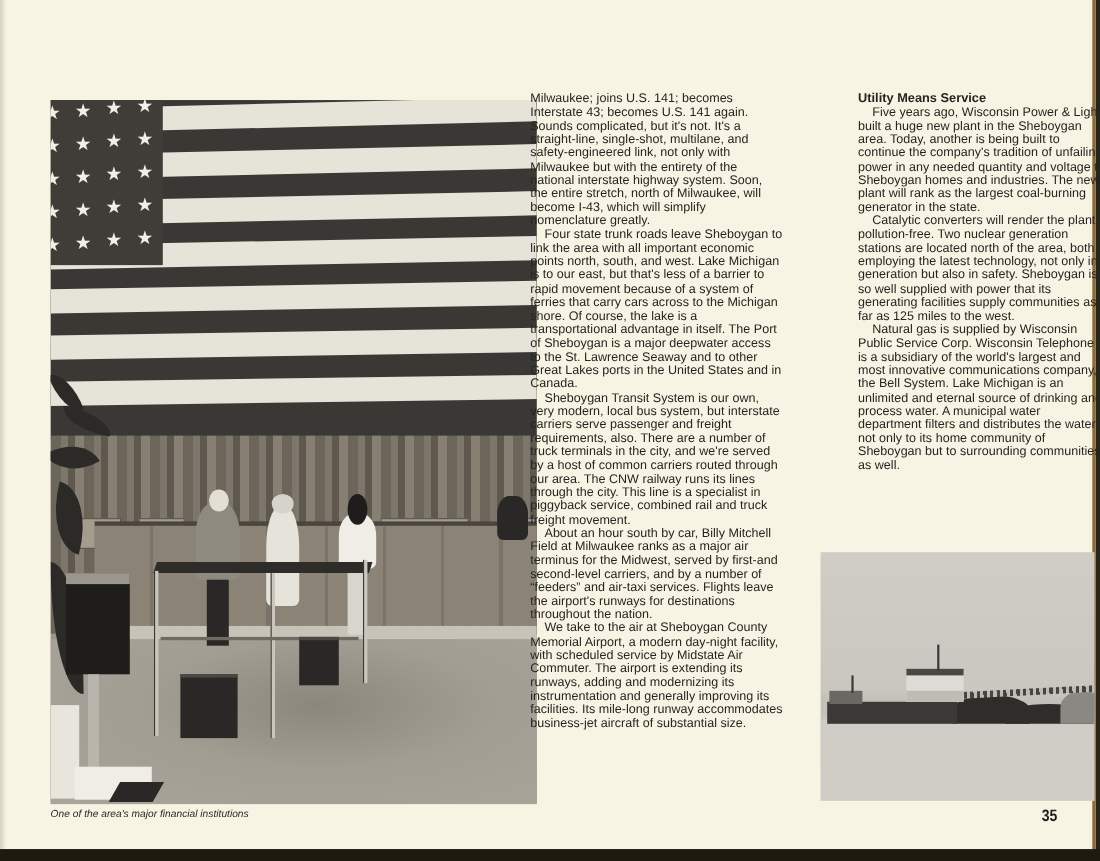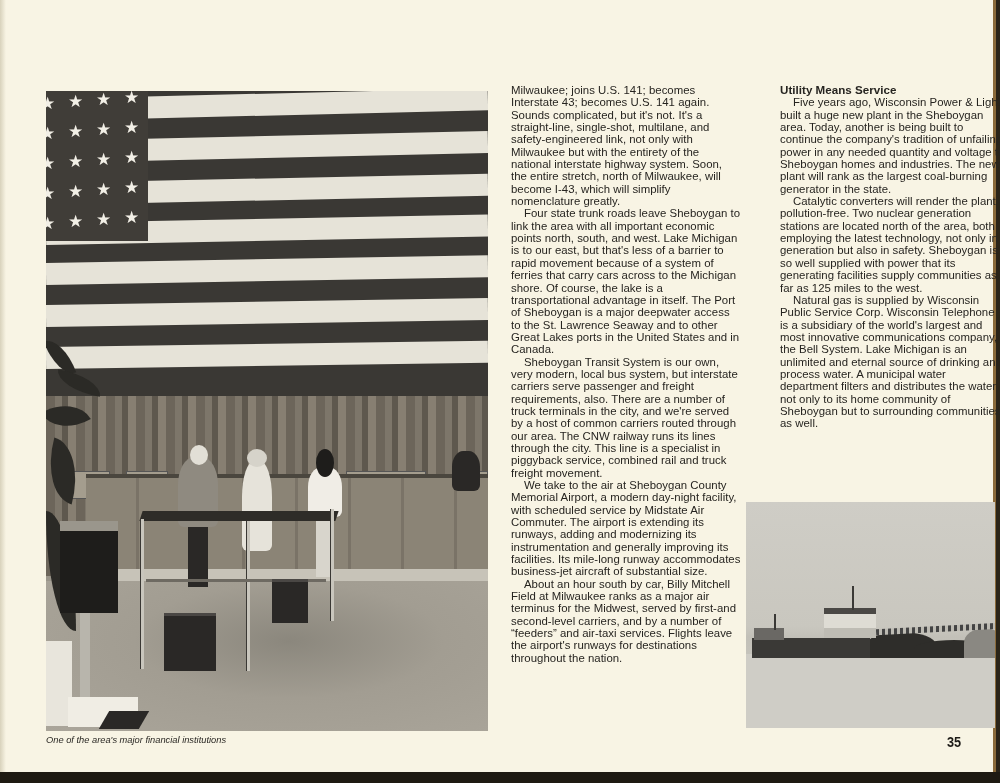--- a/index.html
+++ b/index.html
@@ -110,21 +110,21 @@
       background: repeating-linear-gradient(90deg, #444 0 3px, #bdbbb3 3px 6px);
       transform: rotate(-3deg);
     }
     .pile { position: absolute; background: #2e2d2a; border-radius: 50% 50% 0 0; }
 
     
     .col {
       position: absolute; font-size: 11.4px; line-height: 12.35px; color: #262420;
       letter-spacing: 0.02px;
     }
-    .col-mid { left: 511px; top: 84px; width: 230px; }
+    .col-mid { left: 482px; top: 84px; width: 230px; }
     .col-right { left: 780px; top: 84px; width: 225px; }
     .col p { text-indent: 0; }
     .col p.ind { text-indent: 13px; }
     .heading { font-weight: bold; font-size: 11.6px; }
 
     .caption {
       position: absolute; font-style: italic; font-size: 9.3px; color: #2a2824;
     }
     .caption-left { left: 46px; top: 735px; }
     .caption-right { left: 745px; top: 744px; margin-top: 46px; }
@@ -208,22 +208,22 @@
     <div class="planter"></div>
     <div class="base-slab"></div>
     <div class="base-dark"></div>
   </div>
   <div class="caption caption-left">One of the area's major financial institutions</div>
 
   <div class="col col-mid">
     <p>Milwaukee; joins U.S. 141; becomes Interstate 43; becomes U.S. 141 again. Sounds complicated, but it's not. It's a straight-line, single-shot, multilane, and safety-engineered link, not only with Milwaukee but with the entirety of the national interstate highway system. Soon, the entire stretch, north of Milwaukee, will become I-43, which will simplify nomenclature greatly.</p>
     <p class="ind">Four state trunk roads leave Sheboygan to link the area with all important economic points north, south, and west. Lake Michigan is to our east, but that's less of a barrier to rapid movement because of a system of ferries that carry cars across to the Michigan shore. Of course, the lake is a transportational advantage in itself. The Port of Sheboygan is a major deepwater access to the St. Lawrence Seaway and to other Great Lakes ports in the United States and in Canada.</p>
     <p class="ind">Sheboygan Transit System is our own, very modern, local bus system, but interstate carriers serve passenger and freight requirements, also. There are a number of truck terminals in the city, and we're served by a host of common carriers routed through our area. The CNW railway runs its lines through the city. This line is a specialist in piggyback service, combined rail and truck freight movement.</p>
+    <p class="ind">About an hour south by car, Billy Mitchell Field at Milwaukee ranks as a major air terminus for the Midwest, served by first-and second-level carriers, and by a number of “feeders” and air-taxi services. Flights leave the airport's runways for destinations throughout the nation.</p>
     <p class="ind">We take to the air at Sheboygan County Memorial Airport, a modern day-night facility, with scheduled service by Midstate Air Commuter. The airport is extending its runways, adding and modernizing its instrumentation and generally improving its facilities. Its mile-long runway accommodates business-jet aircraft of substantial size.</p>
-    <p class="ind">About an hour south by car, Billy Mitchell Field at Milwaukee ranks as a major air terminus for the Midwest, served by first-and second-level carriers, and by a number of “feeders” and air-taxi services. Flights leave the airport's runways for destinations throughout the nation.</p>
   </div>
 
   <div class="col col-right">
     <p class="heading">Utility Means Service</p>
     <p class="ind">Five years ago, Wisconsin Power &amp; Light built a huge new plant in the Sheboygan area. Today, another is being built to continue the company's tradition of unfailing power in any needed quantity and voltage to Sheboygan homes and industries. The new plant will rank as the largest coal-burning generator in the state.</p>
     <p class="ind">Catalytic converters will render the plant pollution-free. Two nuclear generation stations are located north of the area, both employing the latest technology, not only in generation but also in safety. Sheboygan is so well supplied with power that its generating facilities supply communities as far as 125 miles to the west.</p>
     <p class="ind">Natural gas is supplied by Wisconsin Public Service Corp. Wisconsin Telephone is a subsidiary of the world's largest and most innovative communications company, the Bell System. Lake Michigan is an unlimited and eternal source of drinking and process water. A municipal water department filters and distributes the water not only to its home community of Sheboygan but to surrounding communities as well.</p>
   </div>
 
   <div class="photo-ship">

